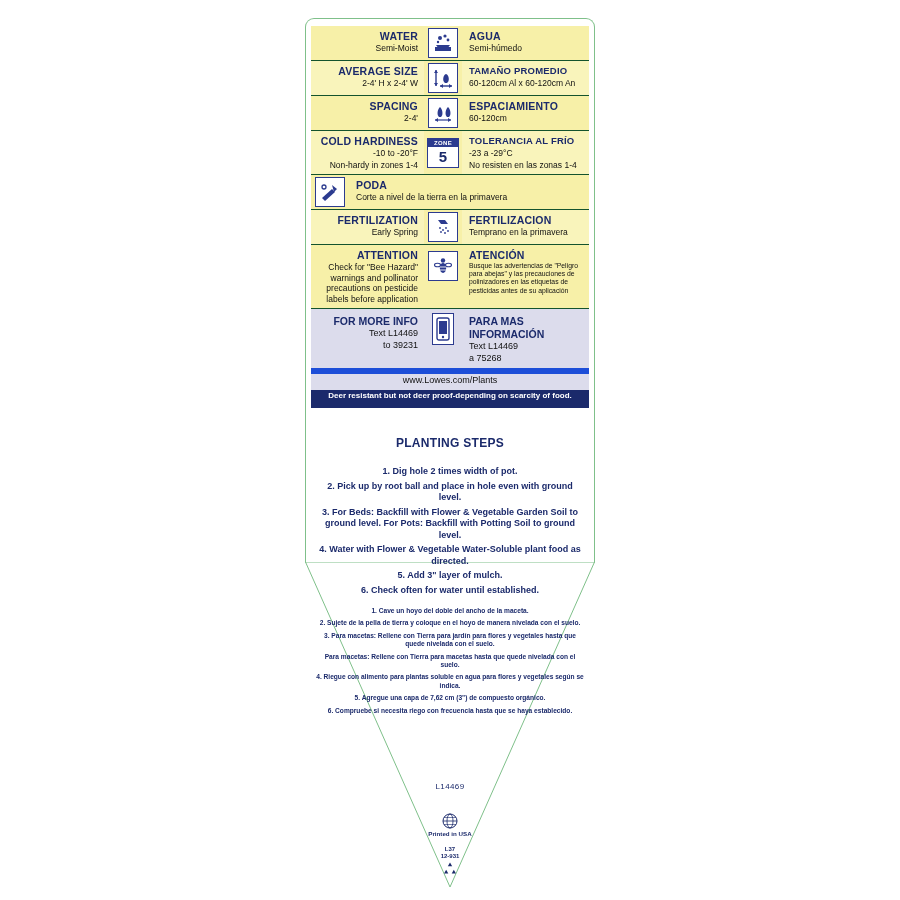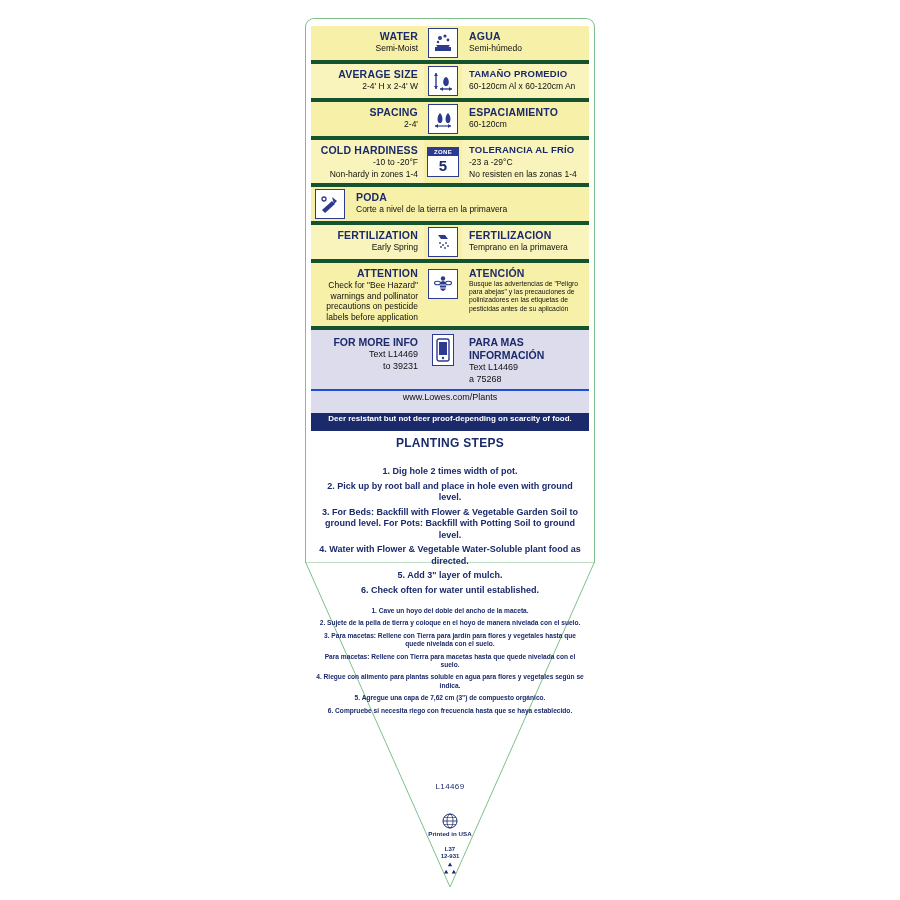--- a/index.html
+++ b/index.html
@@ -57,21 +57,21 @@
   .care-table {
     position: absolute;
     left: 6px;
     top: 8px;
     width: 278px;
     border-collapse: collapse;
   }
   .care-row {
     display: flex;
     background: #f7f0a8;
-    border-bottom: 4px solid #14532d;
+    border-bottom: 1px solid #14532d;
     min-height: 34px;
   }
   .care-row.alt { background: #f9f4bb; }
   .care-left {
     width: 113px;
     padding: 4px 6px 4px 2px;
     text-align: right;
     box-sizing: border-box;
   }
   .care-icon {
@@ -128,21 +128,21 @@
   }
   .zone-box .zn {
     font-size: 15px; font-weight: bold; color:#1b2a6b; line-height: 20px;
   }
 
   
   .info-band {
     display: flex;
     background: #dcdcec;
     min-height: 58px;
-    border-bottom: 2px solid #1d4ed8;
+    border-bottom: 6px solid #1d4ed8;
   }
   .info-band .care-left, .info-band .care-right { padding-top: 6px; }
   .info-band .care-icon { background: #dcdcec; }
   .info-head { font-size: 10.5px; font-weight: bold; color:#1b2a6b; line-height: 13px; }
   .info-line { font-size: 9px; color:#111; line-height: 11.5px; }
   .info-web { font-size: 9px; color:#111; line-height: 12px; text-align:center; }
 
   .deer-band {
     background: #1b2a6b;
     color: #ffffff;
@@ -395,21 +395,21 @@
               <circle cx="7" cy="20" r="1.2" fill="#2c3b8f"></circle>
             </svg>
           </div>
         </div>
         <div class="care-right">
           <div class="info-head">PARA MAS INFORMACIÓN</div>
           <div class="info-line">Text L14469</div>
           <div class="info-line">a 75268</div>
         </div>
       </div>
-      <div style="background:#dcdcec; padding:0 0 10px;">
+      <div style="background:#dcdcec; padding:0 0 4px;">
         <div class="info-web">www.Lowes.com/Plants</div>
       </div>
 
       <div class="deer-band">Deer resistant but not deer proof-depending on scarcity of food.</div>
     </div>
 
     <div class="steps">
       <div class="steps-title">PLANTING STEPS</div>
       <div>
         <div class="step-en">1. Dig hole 2 times width of pot.</div>

